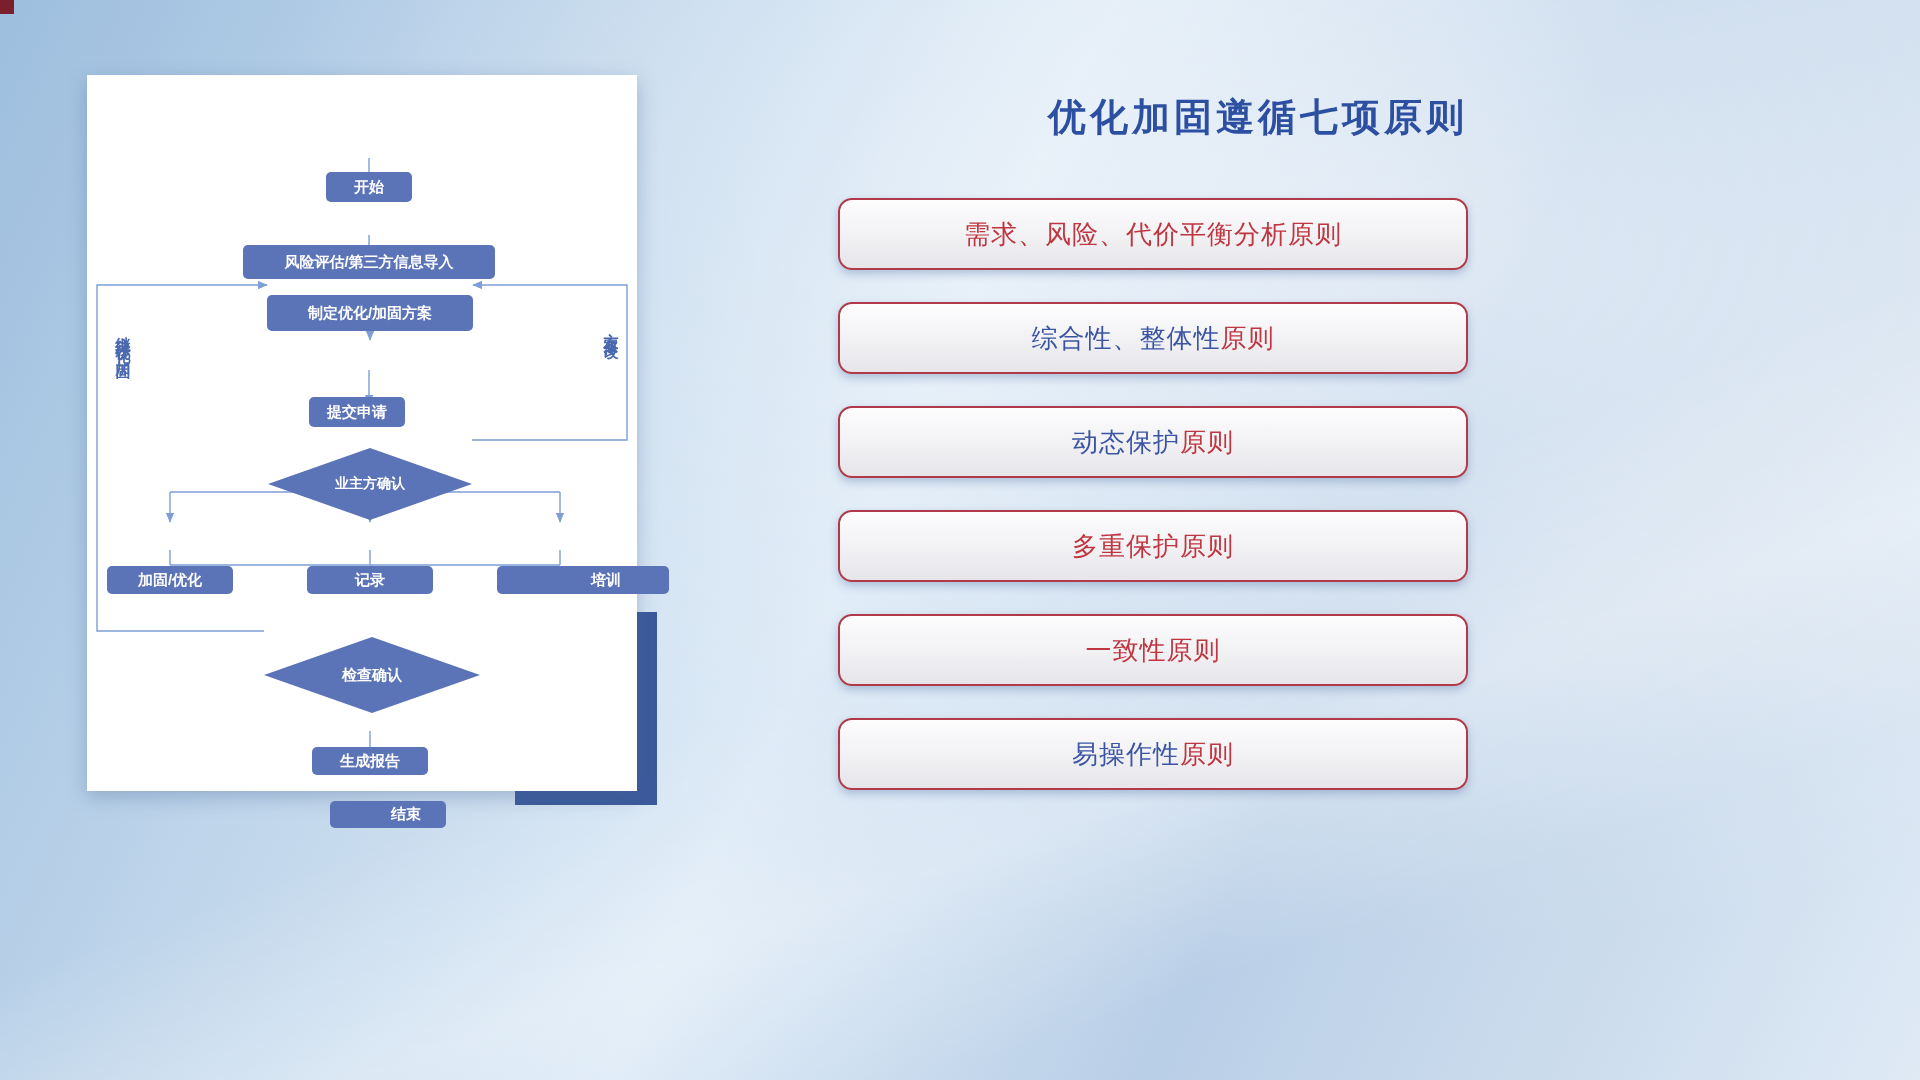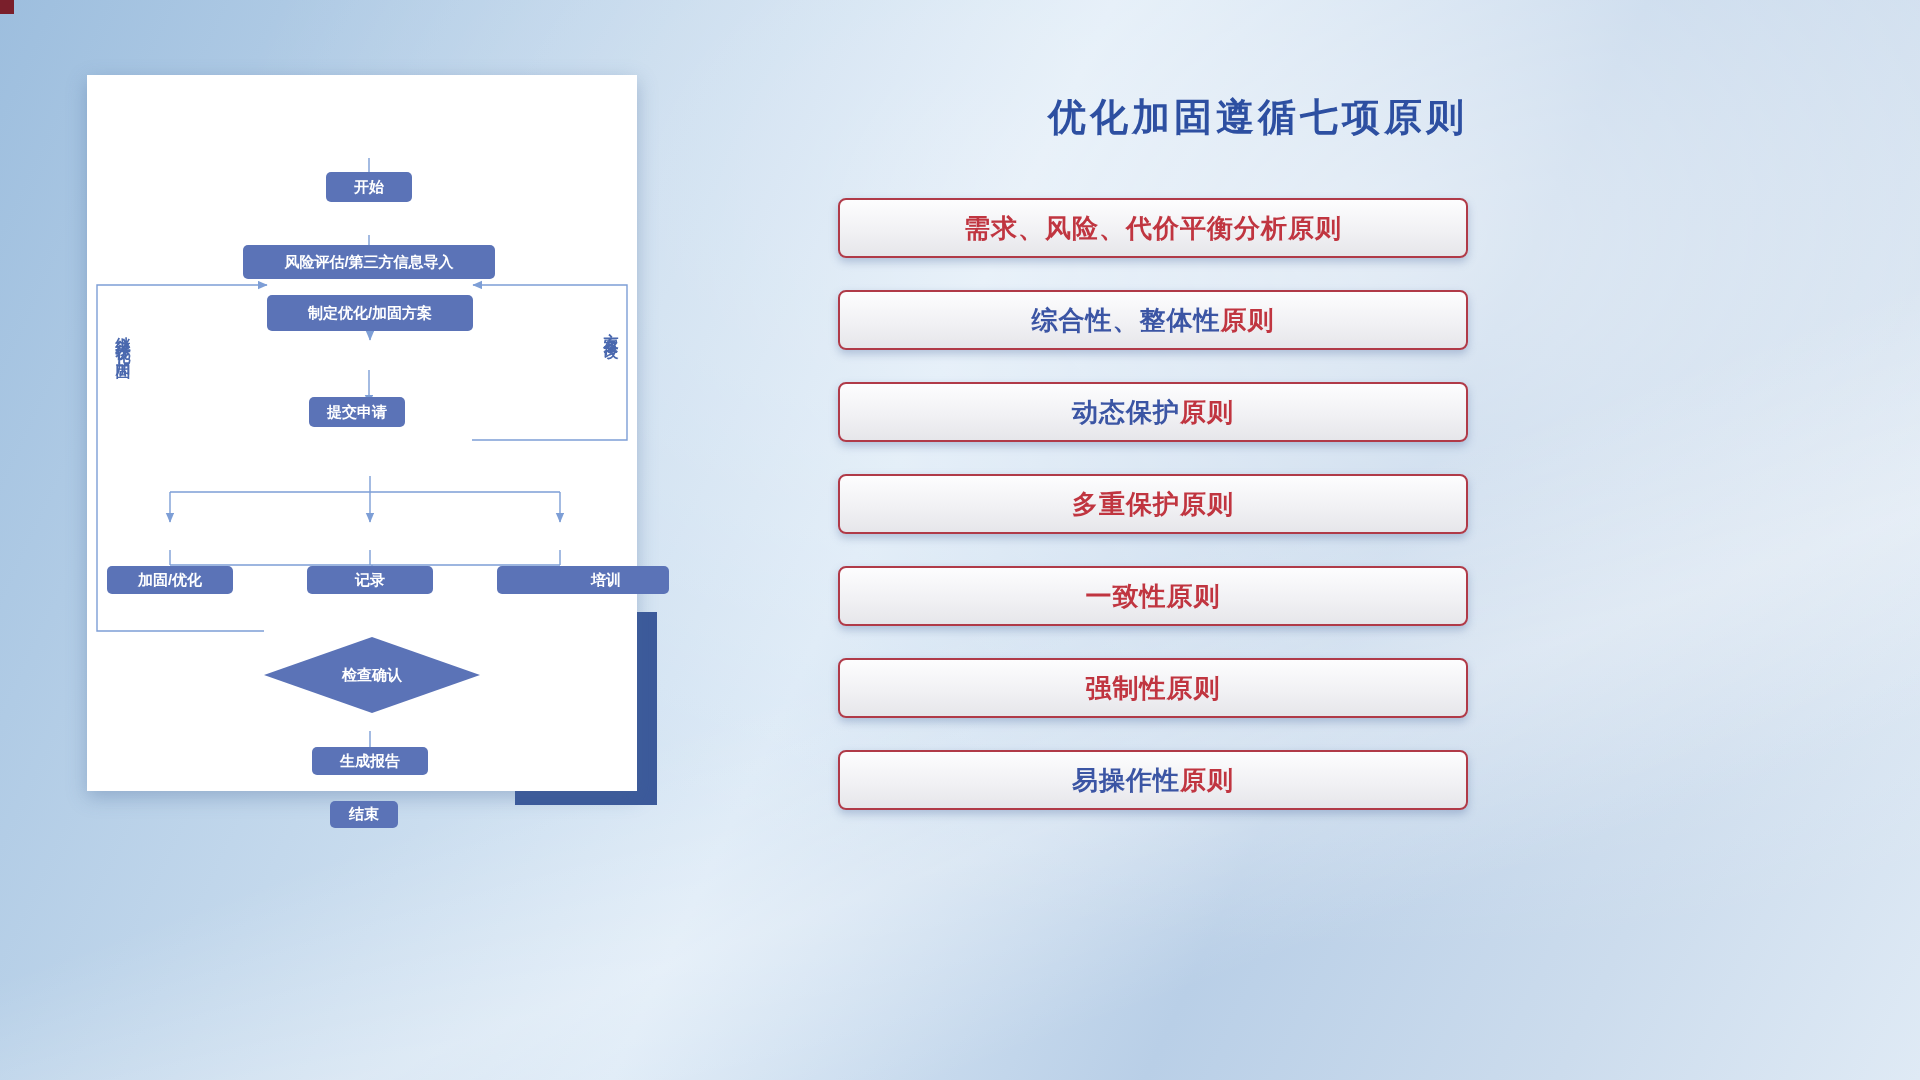--- a/index.html
+++ b/index.html
@@ -28,25 +28,25 @@
     position:absolute;writing-mode:vertical-rl;color:#4a68ae;font-weight:bold;
     font-size:15px;letter-spacing:4px;z-index:3;
   }
   .right-panel{position:absolute;left:838px;top:0;width:630px;}
   .slide-title{
     position:absolute;left:0;top:92px;width:630px;margin:0;text-align:right;
     font-size:38px;font-weight:bold;letter-spacing:4px;color:#2d4fa1;
   }
   .pills{position:absolute;left:0;top:198px;width:630px;display:flex;flex-direction:column;gap:32px;}
   .pill{
-    height:60px;border-radius:8px;border:2px solid #b03a48;box-sizing:border-box;
+    height:72px;border-radius:14px;border:2px solid #b03a48;box-sizing:border-box;
     background:linear-gradient(180deg,#fdfdfe 0%,#f1f1f4 55%,#e6e6ea 100%);
     box-shadow:0 4px 8px rgba(80,110,160,.35);
     display:flex;align-items:center;justify-content:center;
-    font-size:26px;font-weight:bold;letter-spacing:1px;color:#c03540;
+    font-size:26px;font-weight:normal;letter-spacing:1px;color:#c03540;
   }
   .pill span[data-color="red"]{color:#c03540;}
   .pill span[data-color="blue"]{color:#3b55a4;}
 </style>
 </head>
 <body>
 
 <div class="slide">
 
   <div class="corner-mark"></div>
@@ -87,32 +87,33 @@
     </svg>
 
     <div class="node" style="left:239px;top:53px;width:86px;height:30px;">开始</div>
 
     <div class="node" style="left:156px;top:126px;width:252px;height:34px;">风险评估/第三方信息导入</div>
 
     <div class="node" style="left:180px;top:176px;width:206px;height:36px;">制定优化/加固方案</div>
 
     <div class="node" style="left:222px;top:278px;width:96px;height:30px;">提交申请</div>
 
+    <div class="node diamond" style="left:181px;top:329px;width:204px;height:72px;font-size:14px;">业主方确认</div>
 
     <div class="node" style="left:20px;top:447px;width:126px;height:28px;">加固/优化</div>
 
     <div class="node" style="left:220px;top:447px;width:126px;height:28px;">记录</div>
 
     <div class="node" style="left:410px;top:447px;width:126px;height:28px;padding-left:46px;">培训</div>
 
     <div class="node diamond" style="left:177px;top:518px;width:216px;height:76px;">检查确认</div>
 
     <div class="node" style="left:225px;top:628px;width:116px;height:28px;">生成报告</div>
 
-    <div class="node" style="left:243px;top:682px;width:68px;height:27px;">结束</div>
+    <div class="node" style="left:243px;top:682px;width:80px;height:27px;padding-left:36px;">结束</div>
 
     <div class="v-label" style="left:26px;top:250px;">继续优化/加固</div>
 
     <div class="v-label" style="left:514px;top:245px;">方案修改</div>
 
   </div>
 
   <div class="right-panel">
 
     <h1 class="slide-title">优化加固遵循七项原则</h1>
@@ -137,24 +138,20 @@
       <div class="pill">
         <span data-color="red">多重保护原则</span>
           <span></span>
       </div>
 
       <div class="pill">
         <span data-color="red">一致性原则</span>
           <span></span>
       </div>
 
-      <div class="pill">
-        <span data-color="red">强制性原则</span>
-          <span></span>
-      </div>
 
       <div class="pill">
         <span data-color="blue">易操作性</span>
           <span data-color="red">原则</span>
       </div>
 
     </div>
   </div>
 
 </div>

